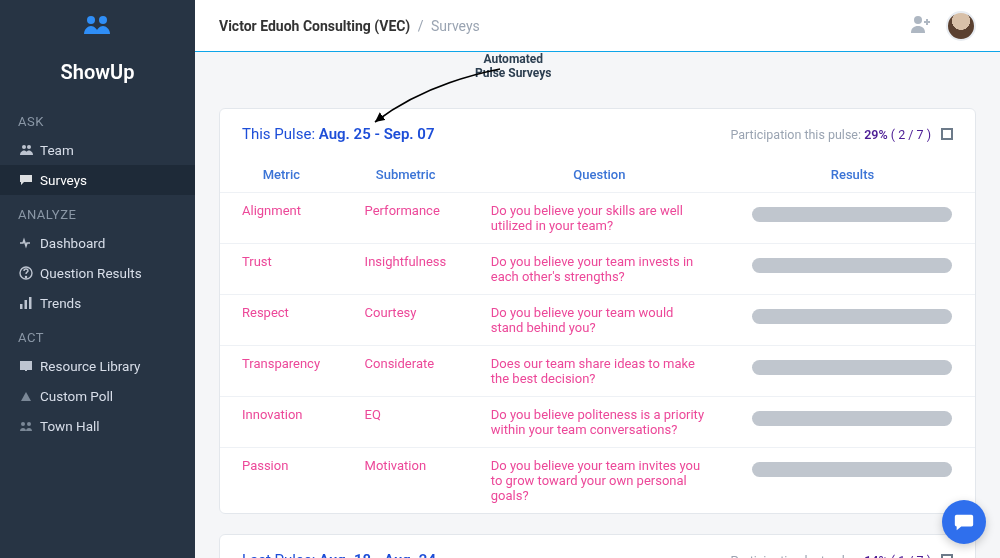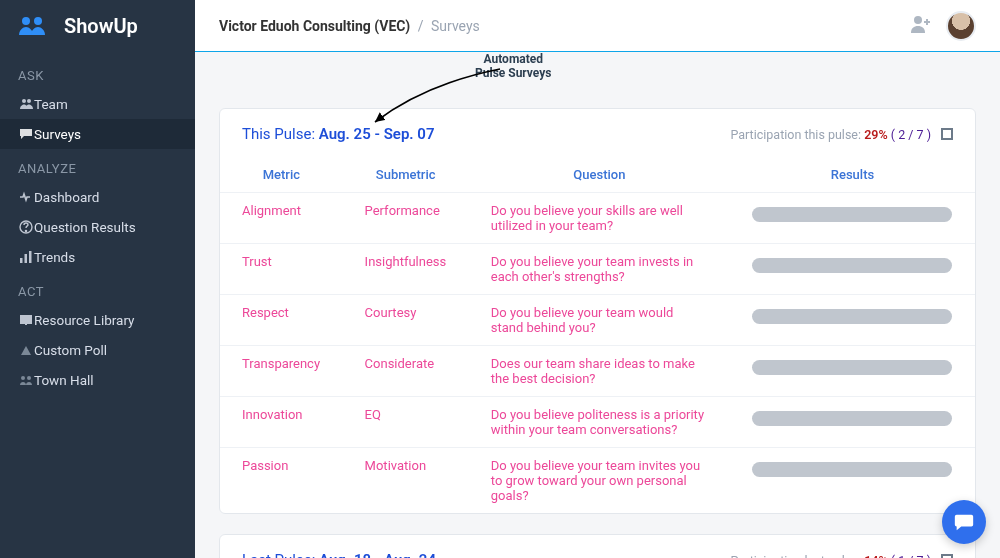--- a/index.html
+++ b/index.html
@@ -2,26 +2,26 @@
 <html><head>
 <meta charset="utf-8">
 <style>
   * { box-sizing: border-box; margin: 0; padding: 0; }
   body { font-family: -apple-system, BlinkMacSystemFont, "Segoe UI", Roboto, Helvetica, Arial, sans-serif; background: #f5f6f8; color: #2c3e50; width: 1000px; height: 558px; overflow: hidden; position: relative; }
   
   .app { display: flex; height: 558px; }
   
   
   .sidebar { width: 195px; background: #273444; color: #d8dee9; flex-shrink: 0; padding-top: 0; position: relative; }
-  .logo-row { display: flex; align-items: center; gap: 16px; padding: 14px 18px 18px 18px; color: #fff; }
+  .logo-row { display: flex; align-items: center; gap: 24px; padding: 14px 18px 18px 18px; color: #fff; flex-direction: column; }
   .logo-icon svg { display:block; }
   .logo-text { font-size: 20px; font-weight: 600; color: #fff; }
   
   .section-label { font-size: 13px; letter-spacing: 0.5px; color: #8a97a6; padding: 12px 18px 6px; text-transform: uppercase; }
-  .nav-item { display: flex; align-items: center; gap: 0; padding: 7px 18px; font-size: 13.5px; color: #d8dee9; cursor: pointer; }
+  .nav-item { display: flex; align-items: center; gap: 6px; padding: 7px 18px; font-size: 13.5px; color: #d8dee9; cursor: pointer; }
   .nav-item.active { background: #1e2a38; color: #fff; }
   .nav-icon { width: 16px; height: 16px; display: inline-flex; align-items: center; justify-content: center; opacity: 0.85; }
   
   
   .main { flex: 1; background: #f5f6f8; display: flex; flex-direction: column; min-width: 0; }
   .topbar { height: 52px; background: #fff; border-bottom: 1px solid #0ea5e9; display: flex; align-items: center; padding: 0 24px; justify-content: space-between; }
   .breadcrumb { font-size: 14px; color: #333; }
   .breadcrumb .crumb-current { color: #9aa4b2; }
   .crumb-sep { color: #9aa4b2; margin: 0 4px; }
   .top-right { display: flex; align-items: center; gap: 14px; }
@@ -33,21 +33,21 @@
   .annotation { position: absolute; left: 280px; top: 0px; font-weight: 700; font-size: 12px; text-align: center; pointer-events: none; }
   .arrow-svg { position: absolute; left: 170px; top: 12px; pointer-events: none; }
   
   .card { background: #fff; border: 1px solid #e3e7ec; border-radius: 6px; margin-top: 56px; }
   .card.second { margin-top: 20px; }
   .card-head { display: flex; align-items: center; justify-content: space-between; padding: 16px 22px 14px 22px; }
   .pulse-title { font-size: 15px; color: #1d4ed8; }
   .pulse-title .label { font-weight: 400; }
   .pulse-title .dates { font-weight: 600; }
   .participation { font-size: 12.5px; color: #9aa4b2; display: flex; align-items: center; gap: 10px; }
-  .participation .pct { font-weight: 600; color: #b91c1c; }
+  .participation .pct { font-weight: 600; color: #4c1d95; }
   .participation .frac { color: #4c1d95; }
   .expand-box { width: 12px; height: 12px; border: 2px solid #6c7a89; display: inline-block; }
   
   .tbl { width: 100%; border-collapse: collapse; }
   .tbl th { text-align: center; font-weight: 500; font-size: 13px; color: #3b74d6; padding: 10px 22px 10px 22px; border-bottom: 1px solid #eef1f5; }
   .tbl td { font-size: 13px; color: #ec4899; padding: 10px 22px; border-bottom: 1px solid #eef1f5; vertical-align: top; }
   .tbl tr:last-child td { border-bottom: none; }
   .col-metric { width: 120px; }
   .col-sub { width: 120px; }
   .col-q { width: 260px; }

